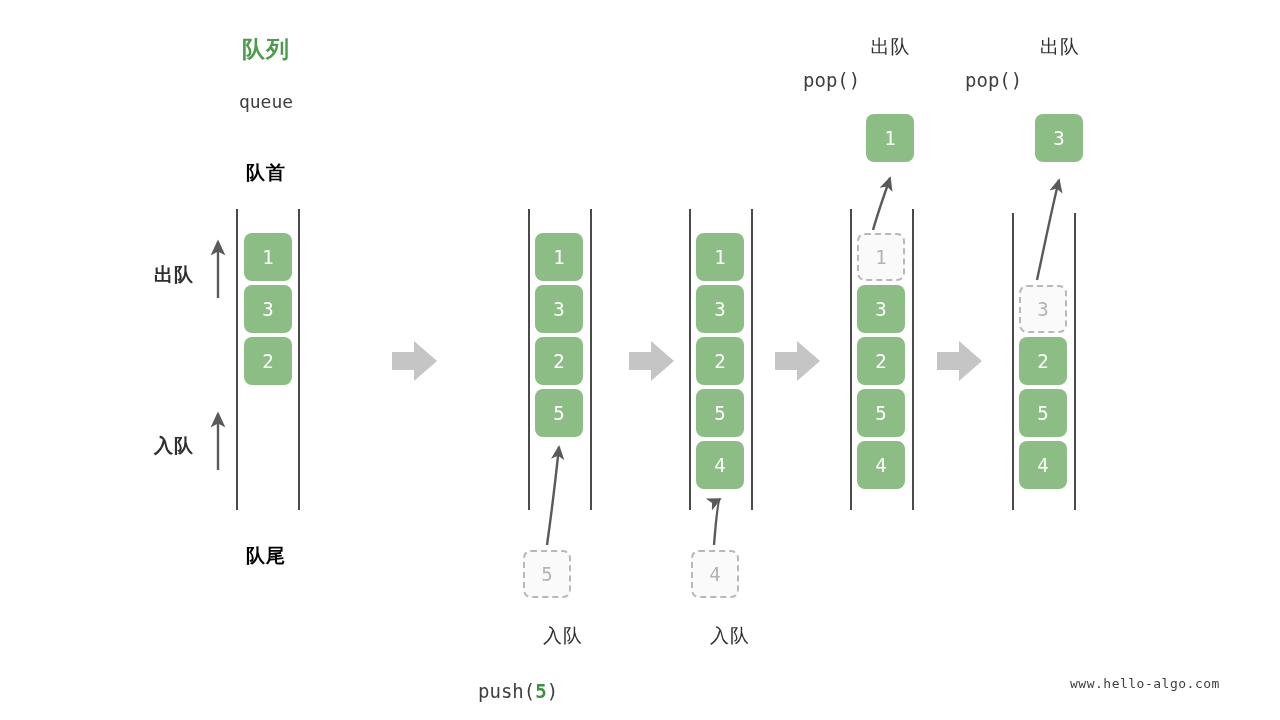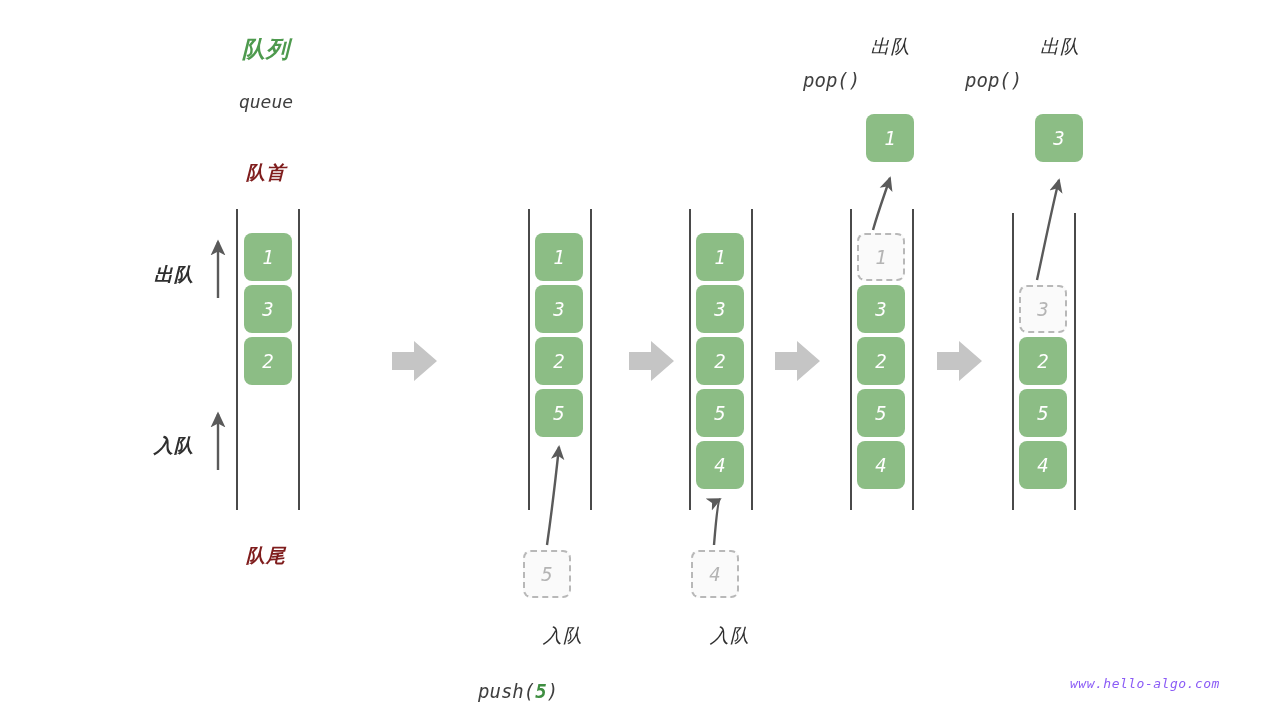--- a/index.html
+++ b/index.html
@@ -3,36 +3,36 @@
 <meta charset="utf-8">
 <style>
   html,body{margin:0;padding:0;}
   body{
     width:1280px;height:720px;
     background:#ffffff;
     font-family:"Liberation Sans","DejaVu Sans",sans-serif;
     overflow:hidden;
     position:relative;
   }
-  #stage{position:absolute;left:0;top:0;width:1280px;height:704px;font-style:italic;}
+  #stage{position:absolute;left:0;top:0;width:1280px;height:704px;}
 
   
   .abs{position:absolute;}
 
   
   .title-cn{
     font-size:23px;font-weight:bold;color:#4e9a4e;
     letter-spacing:1px;text-align:center;white-space:nowrap;
   }
   .title-en{
     font-family:"DejaVu Sans Mono","Liberation Mono",monospace;
     font-size:18px;color:#3f3f3f;text-align:center;white-space:nowrap;
   }
   .lbl-cn{
-    font-size:19px;font-weight:bold;color:#7f1d1d;
+    font-size:19px;font-weight:bold;color:#000000;
     text-align:center;white-space:nowrap;letter-spacing:1px;
   }
   .op-cn{
     font-size:19px;font-weight:bold;color:#2f2f2f;
     text-align:center;white-space:nowrap;letter-spacing:1px;
   }
   .op-head{
     font-size:19px;color:#2f2f2f;text-align:center;white-space:nowrap;
     font-weight:normal;letter-spacing:1px;
   }
@@ -40,21 +40,21 @@
     font-family:"DejaVu Sans Mono","Liberation Mono",monospace;
     font-size:19px;color:#3f3f3f;text-align:left;white-space:nowrap;
   }
   .op-code .hl{color:#3e8e41;font-weight:bold;}
   .caption-cn{
     font-size:19px;color:#2f2f2f;text-align:center;white-space:nowrap;
     letter-spacing:1px;
   }
   .watermark{
     font-family:"DejaVu Sans Mono","Liberation Mono",monospace;
-    font-size:13px;color:#8b5cf6;white-space:nowrap;letter-spacing:0.5px;
+    font-size:13px;color:#404040;white-space:nowrap;letter-spacing:0.5px;
   }
 
   
   .rail{
     position:absolute;width:2px;background:#4a4a4a;
   }
 
   
   .cell{
     position:absolute;

